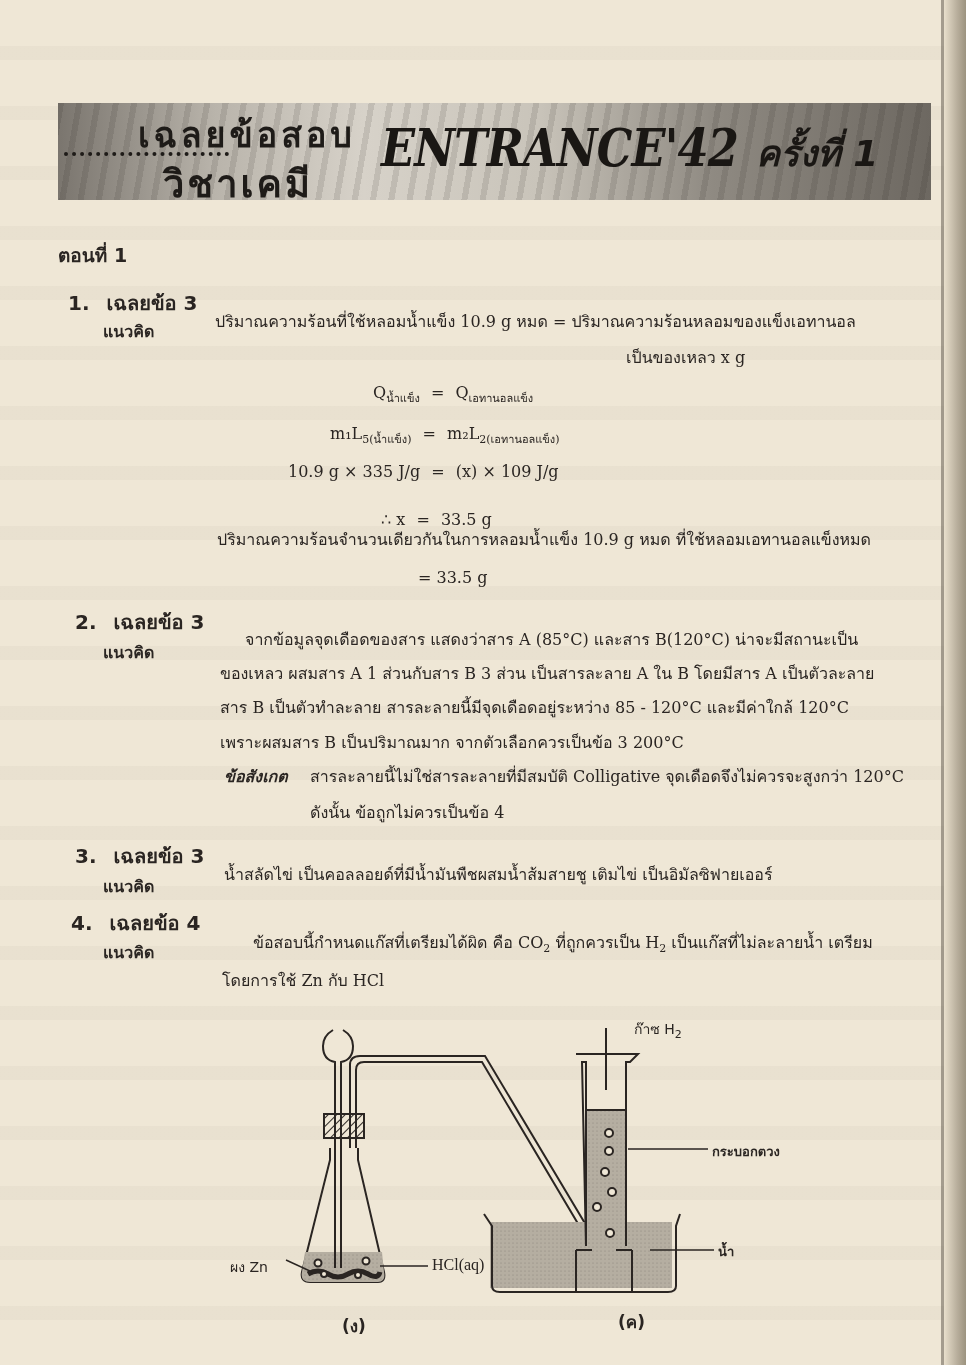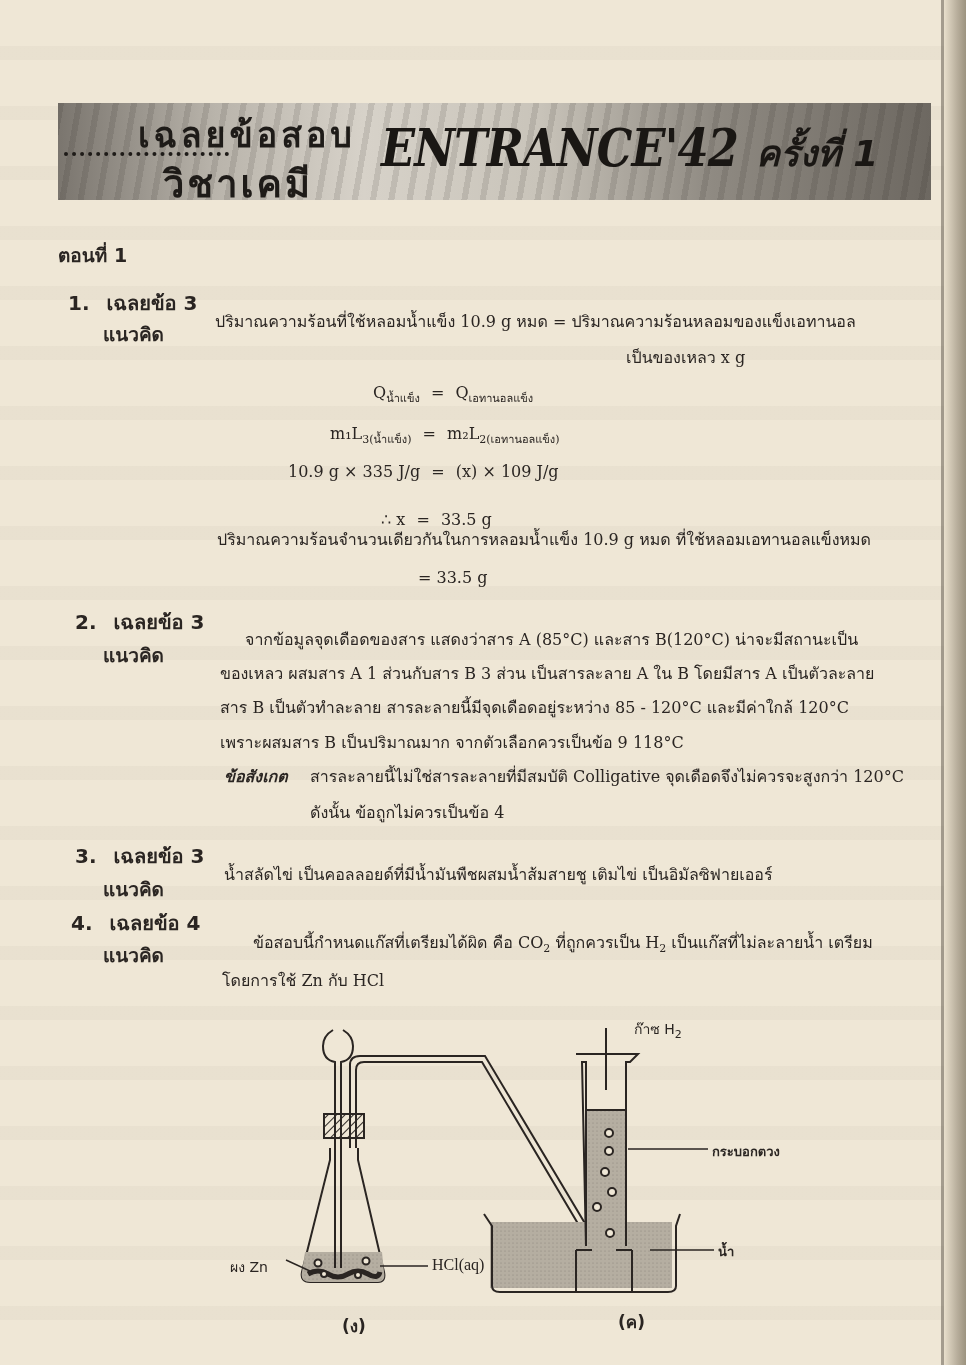--- a/index.html
+++ b/index.html
@@ -25,21 +25,21 @@
   .banner-dots { position:absolute; left:6px; top:49px; width:165px; border-top:4px dotted #1e1b18; }
   .banner-l2 { position:absolute; left:105px; top:50px; font-family:"DejaVu Sans", sans-serif; font-weight:bold;
     font-size:38px; letter-spacing:3px; color:#1e1b18; }
   .banner-main { position:absolute; left:323px; top:14px; font-family:"DejaVu Serif", serif; font-weight:bold; font-style:italic;
     font-size:52px; letter-spacing:-1px; color:#1a1714; transform:scaleX(.86); transform-origin:left; }
   .banner-round { position:absolute; left:698px; top:22px; font-family:"DejaVu Sans", sans-serif; font-weight:bold; font-style:italic;
     font-size:36px; color:#1a1714; }
 
   .sec { position:absolute; font-family:"DejaVu Sans", sans-serif; font-weight:bold; font-size:19px; }
   .qhead { position:absolute; font-family:"DejaVu Sans", sans-serif; font-weight:bold; font-size:20px; }
-  .qlabel { position:absolute; font-family:"DejaVu Sans", sans-serif; font-weight:bold; font-size:19px; }
+  .qlabel { position:absolute; font-family:"DejaVu Sans", sans-serif; font-weight:bold; font-size:16px; }
   .txt { position:absolute; font-family:"DejaVu Serif", serif; font-size:16px; white-space:nowrap; }
   .eq { position:absolute; font-family:"DejaVu Serif", serif; font-size:16px; white-space:nowrap; }
   sub { font-size:11px; }
   .it { font-style:italic; font-weight:bold; font-family:"DejaVu Sans", sans-serif; }
 
   .fig { position:absolute; left:220px; top:1010px; width:580px; height:340px; }
   .figlabel { position:absolute; font-family:"DejaVu Sans", sans-serif; font-size:14px; white-space:nowrap; }
   .figcap { position:absolute; font-family:"DejaVu Sans", sans-serif; font-weight:bold; font-size:17px; }
 </style>
 </head>
@@ -66,21 +66,21 @@
 <div class="qlabel" style="left:103px;top:319px;">แนวคิด</div>
 <div class="txt" style="left:215px;top:309px;">ปริมาณความร้อนที่ใช้หลอมน้ำแข็ง 10.9 g หมด = ปริมาณความร้อนหลอมของแข็งเอทานอล</div>
 <div class="txt" style="left:626px;top:345px;">เป็นของเหลว x g</div>
 
 <div class="eq" style="left:373px;top:383px;">
   <span>Q</span><sub>น้ำแข็ง</sub>
   <span style="margin:0 6px">=</span>
   <span>Q</span><sub>เอทานอลแข็ง</sub>
 </div>
 <div class="eq" style="left:330px;top:424px;">
-  <span>m₁L</span><sub>3(น้ำแข็ง)</sub>
+  <span>m₁L</span><sub>5(น้ำแข็ง)</sub>
   <span style="margin:0 6px">=</span>
   <span>m₂L</span><sub>2(เอทานอลแข็ง)</sub>
 </div>
 <div class="eq" style="left:288px;top:462px;">
   <span>10.9 g × 335 J/g</span>
   <span style="margin:0 6px">=</span>
   <span>(x) × 109 J/g</span>
 </div>
 <div class="eq" style="left:381px;top:510px;">
   <span>∴  x</span>
@@ -91,21 +91,21 @@
 <div class="txt" style="left:418px;top:568px;">= 33.5 g</div>
 
 <div class="qhead" style="left:75px;top:606px;">
   <span>2.</span>
   <span style="margin-left:10px">เฉลยข้อ 3</span>
 </div>
 <div class="qlabel" style="left:103px;top:640px;">แนวคิด</div>
 <div class="txt" style="left:245px;top:627px;">จากข้อมูลจุดเดือดของสาร แสดงว่าสาร A (85°C) และสาร B(120°C) น่าจะมีสถานะเป็น</div>
 <div class="txt" style="left:220px;top:661px;">ของเหลว ผสมสาร A 1 ส่วนกับสาร B 3 ส่วน เป็นสารละลาย A ใน B โดยมีสาร A เป็นตัวละลาย</div>
 <div class="txt" style="left:220px;top:695px;">สาร B เป็นตัวทำละลาย สารละลายนี้มีจุดเดือดอยู่ระหว่าง 85 - 120°C และมีค่าใกล้ 120°C</div>
-<div class="txt" style="left:220px;top:730px;">เพราะผสมสาร B เป็นปริมาณมาก จากตัวเลือกควรเป็นข้อ 9  118°C</div>
+<div class="txt" style="left:220px;top:730px;">เพราะผสมสาร B เป็นปริมาณมาก จากตัวเลือกควรเป็นข้อ 3  200°C</div>
 <div class="txt it" style="left:224px;top:764px;">ข้อสังเกต</div>
 <div class="txt" style="left:310px;top:764px;">สารละลายนี้ไม่ใช่สารละลายที่มีสมบัติ Colligative จุดเดือดจึงไม่ควรจะสูงกว่า 120°C</div>
 <div class="txt" style="left:310px;top:800px;">ดังนั้น ข้อถูกไม่ควรเป็นข้อ 4</div>
 
 <div class="qhead" style="left:75px;top:840px;">
   <span>3.</span>
   <span style="margin-left:10px">เฉลยข้อ 3</span>
 </div>
 <div class="qlabel" style="left:103px;top:874px;">แนวคิด</div>
 <div class="txt" style="left:224px;top:862px;">น้ำสลัดไข่ เป็นคอลลอยด์ที่มีน้ำมันพืชผสมน้ำส้มสายชู เติมไข่ เป็นอิมัลซิฟายเออร์</div>

